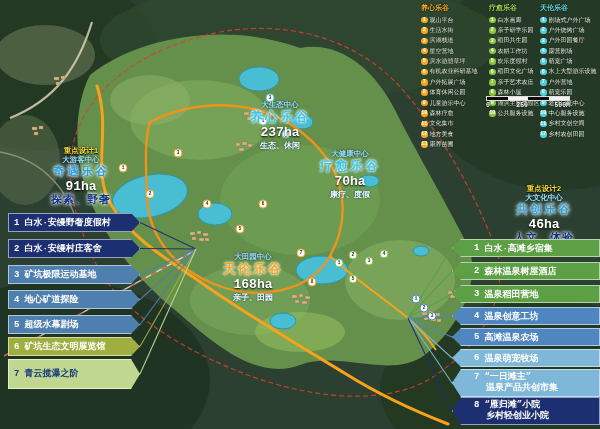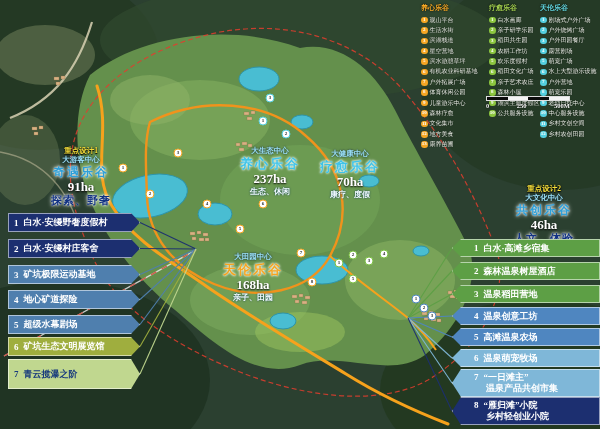--- a/index.html
+++ b/index.html
@@ -1,17 +1,17 @@
 <!DOCTYPE html>
 <html><head>
 <meta charset="utf-8">
 <style>
   html,body{margin:0;padding:0;background:#111;}
   .stage{position:relative;width:600px;height:429px;overflow:hidden;
-         font-family:Liberation Serif, serif;background:#2b4030;}
+         font-family:Liberation Mono, monospace;background:#2b4030;}
   .stage svg{position:absolute;left:0;top:0;}
   
   .lg-col{position:absolute;z-index:6;}
   .lg-col1{left:421px;top:3px;width:66px;}
   .lg-col2{left:489px;top:3px;width:50px;}
   .lg-col3{left:540px;top:3px;width:59px;}
   .lg-header{font-size:7px;font-weight:bold;margin-bottom:2.5px;text-shadow:0 0 2px #000;}
   .h1{color:#f7a823;} .h2{color:#a6d34f;} .h3{color:#62d8e2;}
   .lg-row{display:flex;align-items:center;gap:2px;margin-bottom:1.4px;}
   .lg-badge{width:6.5px;height:6.5px;border-radius:50%;flex-shrink:0;color:#fff;
@@ -29,21 +29,21 @@
   .r-center{font-size:7.5px;font-weight:bold;color:#9be0f5;text-shadow:0 0 2px #013;}
   .r-name{font-weight:bold;letter-spacing:2px;}
   .n-blue{color:#2e9fd8;font-size:12px;text-shadow:0 0 2px #fff,0 0 4px #fff;}
   .n-cyan{color:#3fc3e8;font-size:13px;text-shadow:0 0 2px #fff,0 0 3px #eaffff;}
   .n-orange{color:#f6a41f;font-size:13px;text-shadow:0 0 2px #fff,0 0 3px #fff;}
   .r-area{font-size:13px;font-weight:bold;color:#fff;text-shadow:0 1px 2px #000;}
   .r-theme-big{font-size:11px;font-weight:bold;color:#123283;letter-spacing:1px;
                text-shadow:0 0 2px #fff,0 0 4px #fff;}
   .r-theme-small{font-size:8px;font-weight:bold;color:#f2fbff;text-shadow:0 0 2px #035;}
   #region-qiyu{left:22px;top:147px;width:118px;}
-  #region-yangxin{left:228px;top:101px;width:84px;margin-top:46px;}
+  #region-yangxin{left:238px;top:101px;width:84px;}
   #region-liaoyu{left:312px;top:150px;width:76px;}
   #region-tianlun{left:210px;top:253px;width:86px;}
   #region-gongchuang{left:492px;top:185px;width:104px;}
   
   .ribbon{position:absolute;display:flex;align-items:center;font-weight:bold;color:#fff;
           font-size:9px;z-index:5;box-shadow:inset 0 0 0 1px rgba(255,255,255,.55);}
   .rb-num{margin:0 5px 0 6px;}
   .left-rb{left:8px;width:132px;height:19px;
            clip-path:polygon(0 0,calc(100% - 9px) 0,100% 50%,calc(100% - 9px) 100%,0 100%);}
   .right-rb{left:452px;width:148px;height:18px;

